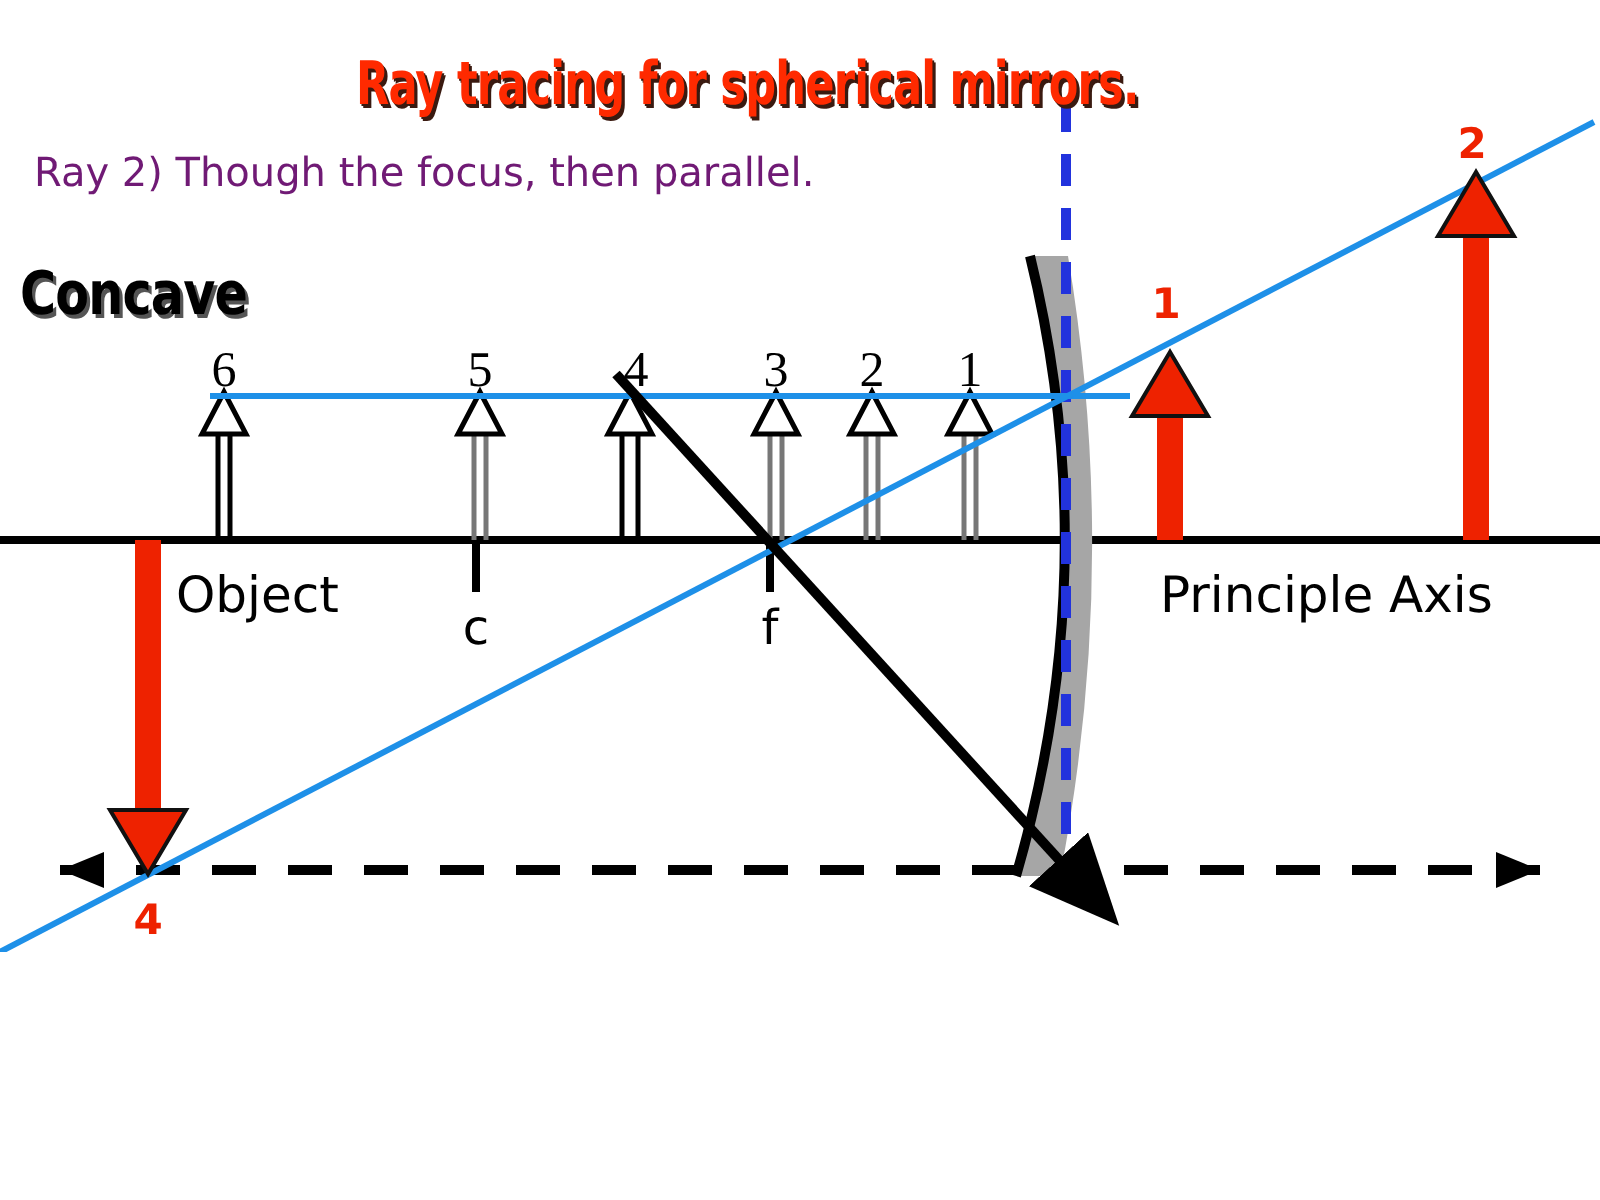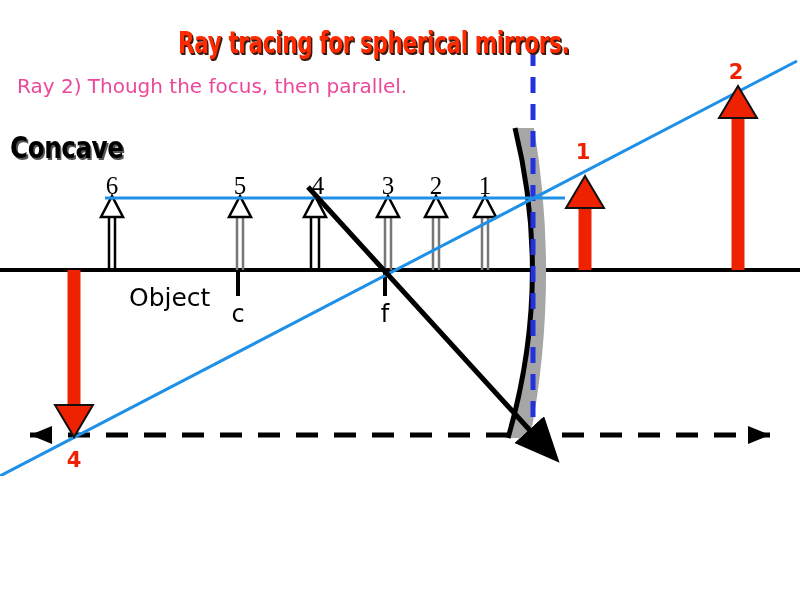--- a/index.html
+++ b/index.html
@@ -39,21 +39,21 @@
     font-stretch: condensed;
     transform: scaleX(0.80);
     transform-origin: left top;
     letter-spacing: -0.5px;
     text-shadow: 2px 2px 0 #3a1a10, 1px 1px 0 #3a1a10;
   }
   #subtitle {
     left: 17px;
     top: 76px;
     font-size: 20px;
-    color: #ec4899;
+    color: #701a75;
     font-family: "DejaVu Sans", sans-serif;
   }
   #concave {
     left: 10px;
     top: 133px;
     font-size: 30px;
     font-weight: bold;
     color: #000000;
     font-family: "DejaVu Sans", sans-serif;
     transform: scaleX(0.82);
@@ -178,21 +178,22 @@
   <div class="lbl" id="subtitle">Ray 2) Though the focus, then parallel.</div>
   <div class="lbl" id="concave">Concave</div>
 
   <div class="lbl marker-num" style="left:112px; top:173px;">6</div>
   <div class="lbl marker-num" style="left:240px; top:173px;">5</div>
   <div class="lbl marker-num" style="left:318px; top:173px;">4</div>
   <div class="lbl marker-num" style="left:388px; top:173px;">3</div>
   <div class="lbl marker-num" style="left:436px; top:173px;">2</div>
   <div class="lbl marker-num" style="left:485px; top:173px;">1</div>
 
-  <div class="lbl axis-lbl" style="left:88px; top:285px;margin-left:41px;">Object</div>
+  <div class="lbl axis-lbl" style="left:88px; top:285px;">Object</div>
+  <div class="lbl axis-lbl" style="left:580px; top:285px;">Principle Axis</div>
 
   <div class="lbl pt-lbl" style="left:238px; top:302px;">c</div>
   <div class="lbl pt-lbl" style="left:385px; top:302px;">f</div>
 
   <div class="lbl red-num" style="left:583px; top:142px;">1</div>
   <div class="lbl red-num" style="left:736px; top:62px;">2</div>
   <div class="lbl red-num" style="left:74px; top:450px;">4</div>
 
 </div>
 

